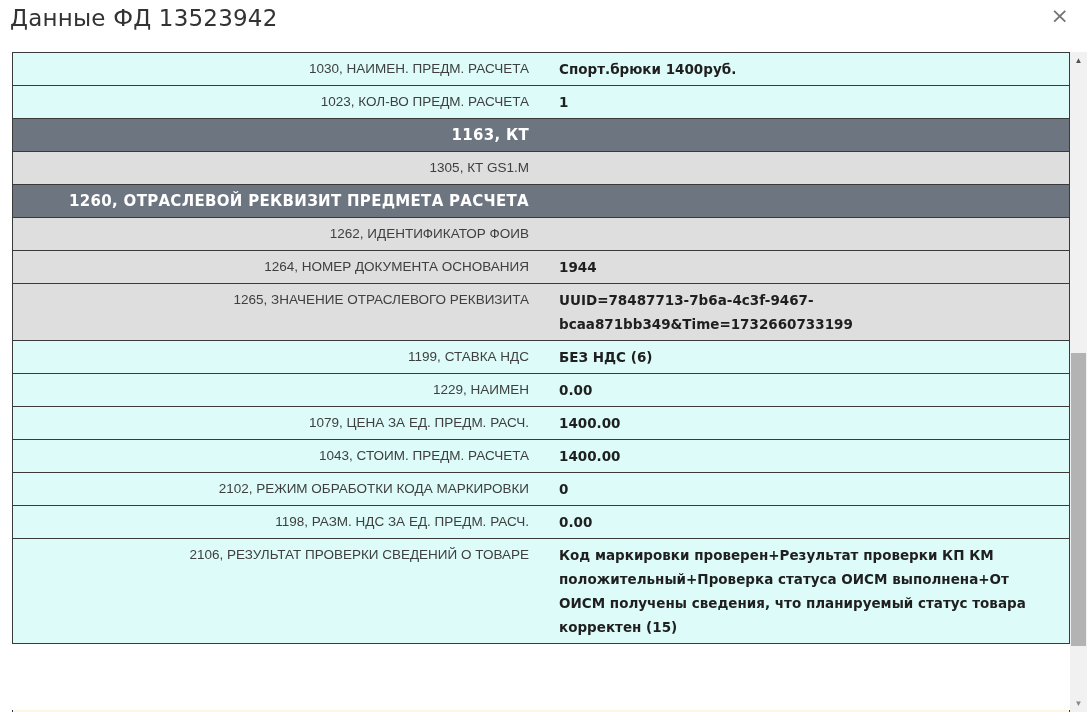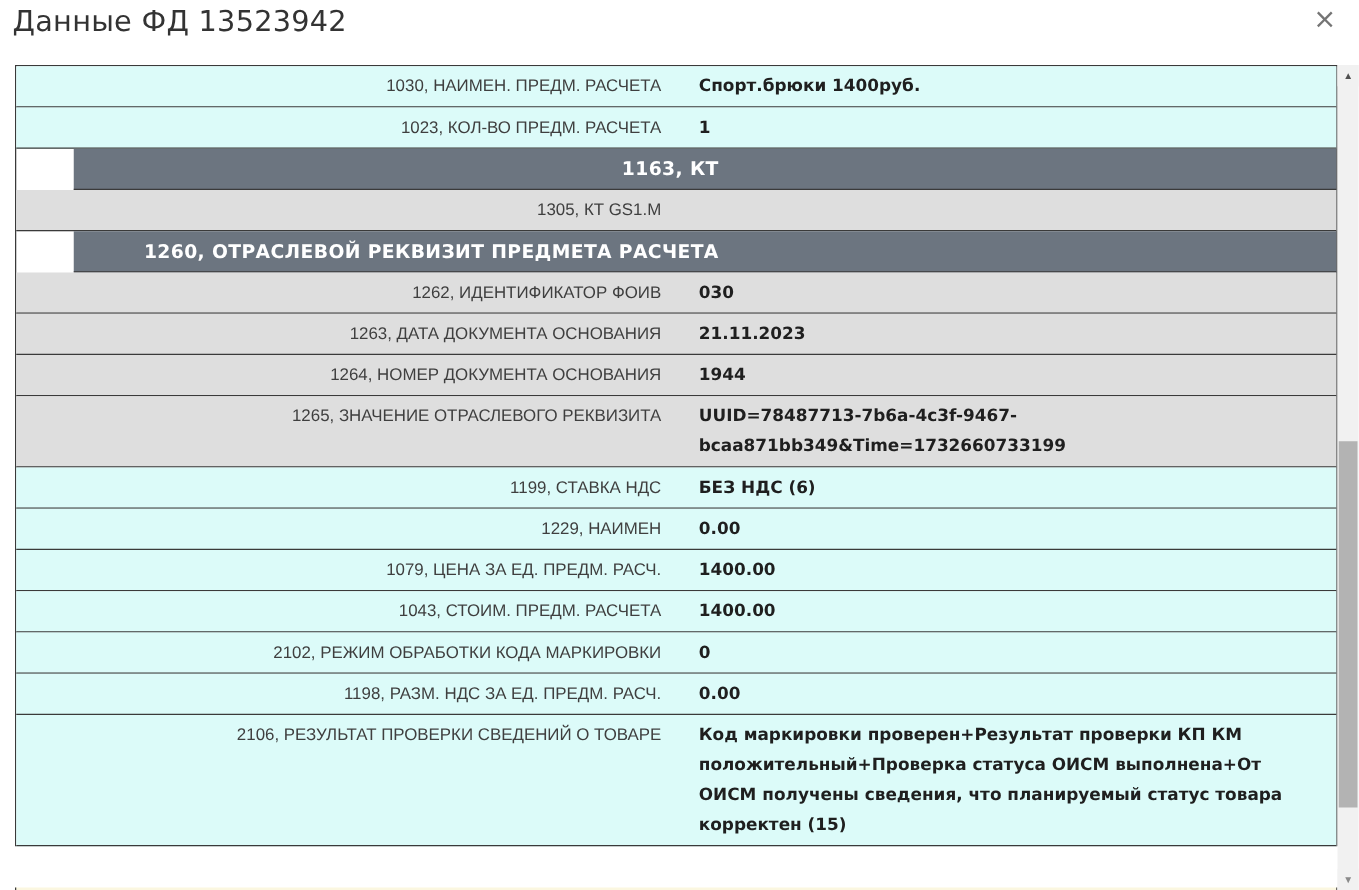--- a/index.html
+++ b/index.html
@@ -36,21 +36,21 @@
   }
   .row {
     display: flex; align-items: stretch;
     min-height: 32px;
     border-bottom: 1px solid #3a3a3a;
     box-sizing: content-box;
     gap: 20px;
   }
   .row.cyan { background: #dcfbf9; }
   .row.gray { background: #dedede; }
-  .row.section { background: #6c7580; margin-left: 46px; }
+  .row.section { background: #6c7580; }
 
   .cell { box-sizing: border-box; line-height: 24px; padding-top: 4px; padding-bottom: 4px; }
   .cell.label {
     width: 522px; flex: 0 0 522px;
     text-align: right; padding-right: 6px; padding-left: 10px;
     font-size: 13.5px; color: #3f3f3f;
   }
   .cell.value {
     flex: 1 1 auto;
     text-align: left; padding-left: 4px; padding-right: 15px;
@@ -111,25 +111,20 @@
       </div>
       <div class="row gray">
         <div class="cell label">1305, КТ GS1.M</div>
       </div>
       <div class="row section">
         <div class="cell label">1260, ОТРАСЛЕВОЙ РЕКВИЗИТ ПРЕДМЕТА РАСЧЕТА</div>
         <div class="cell value"></div>
       </div>
       <div class="row gray">
         <div class="cell label">1262, ИДЕНТИФИКАТОР ФОИВ</div>
-        <div class="cell value">030</div>
-      </div>
-      <div class="row gray">
-        <div class="cell label">1263, ДАТА ДОКУМЕНТА ОСНОВАНИЯ</div>
-        <div class="cell value">21.11.2023</div>
       </div>
       <div class="row gray">
         <div class="cell label">1264, НОМЕР ДОКУМЕНТА ОСНОВАНИЯ</div>
         <div class="cell value">1944</div>
       </div>
       <div class="row gray">
         <div class="cell label">1265, ЗНАЧЕНИЕ ОТРАСЛЕВОГО РЕКВИЗИТА</div>
         <div class="cell value">UUID=78487713-7b6a-4c3f-9467-bcaa871bb349&amp;Time=1732660733199</div>
       </div>
       <div class="row cyan">

